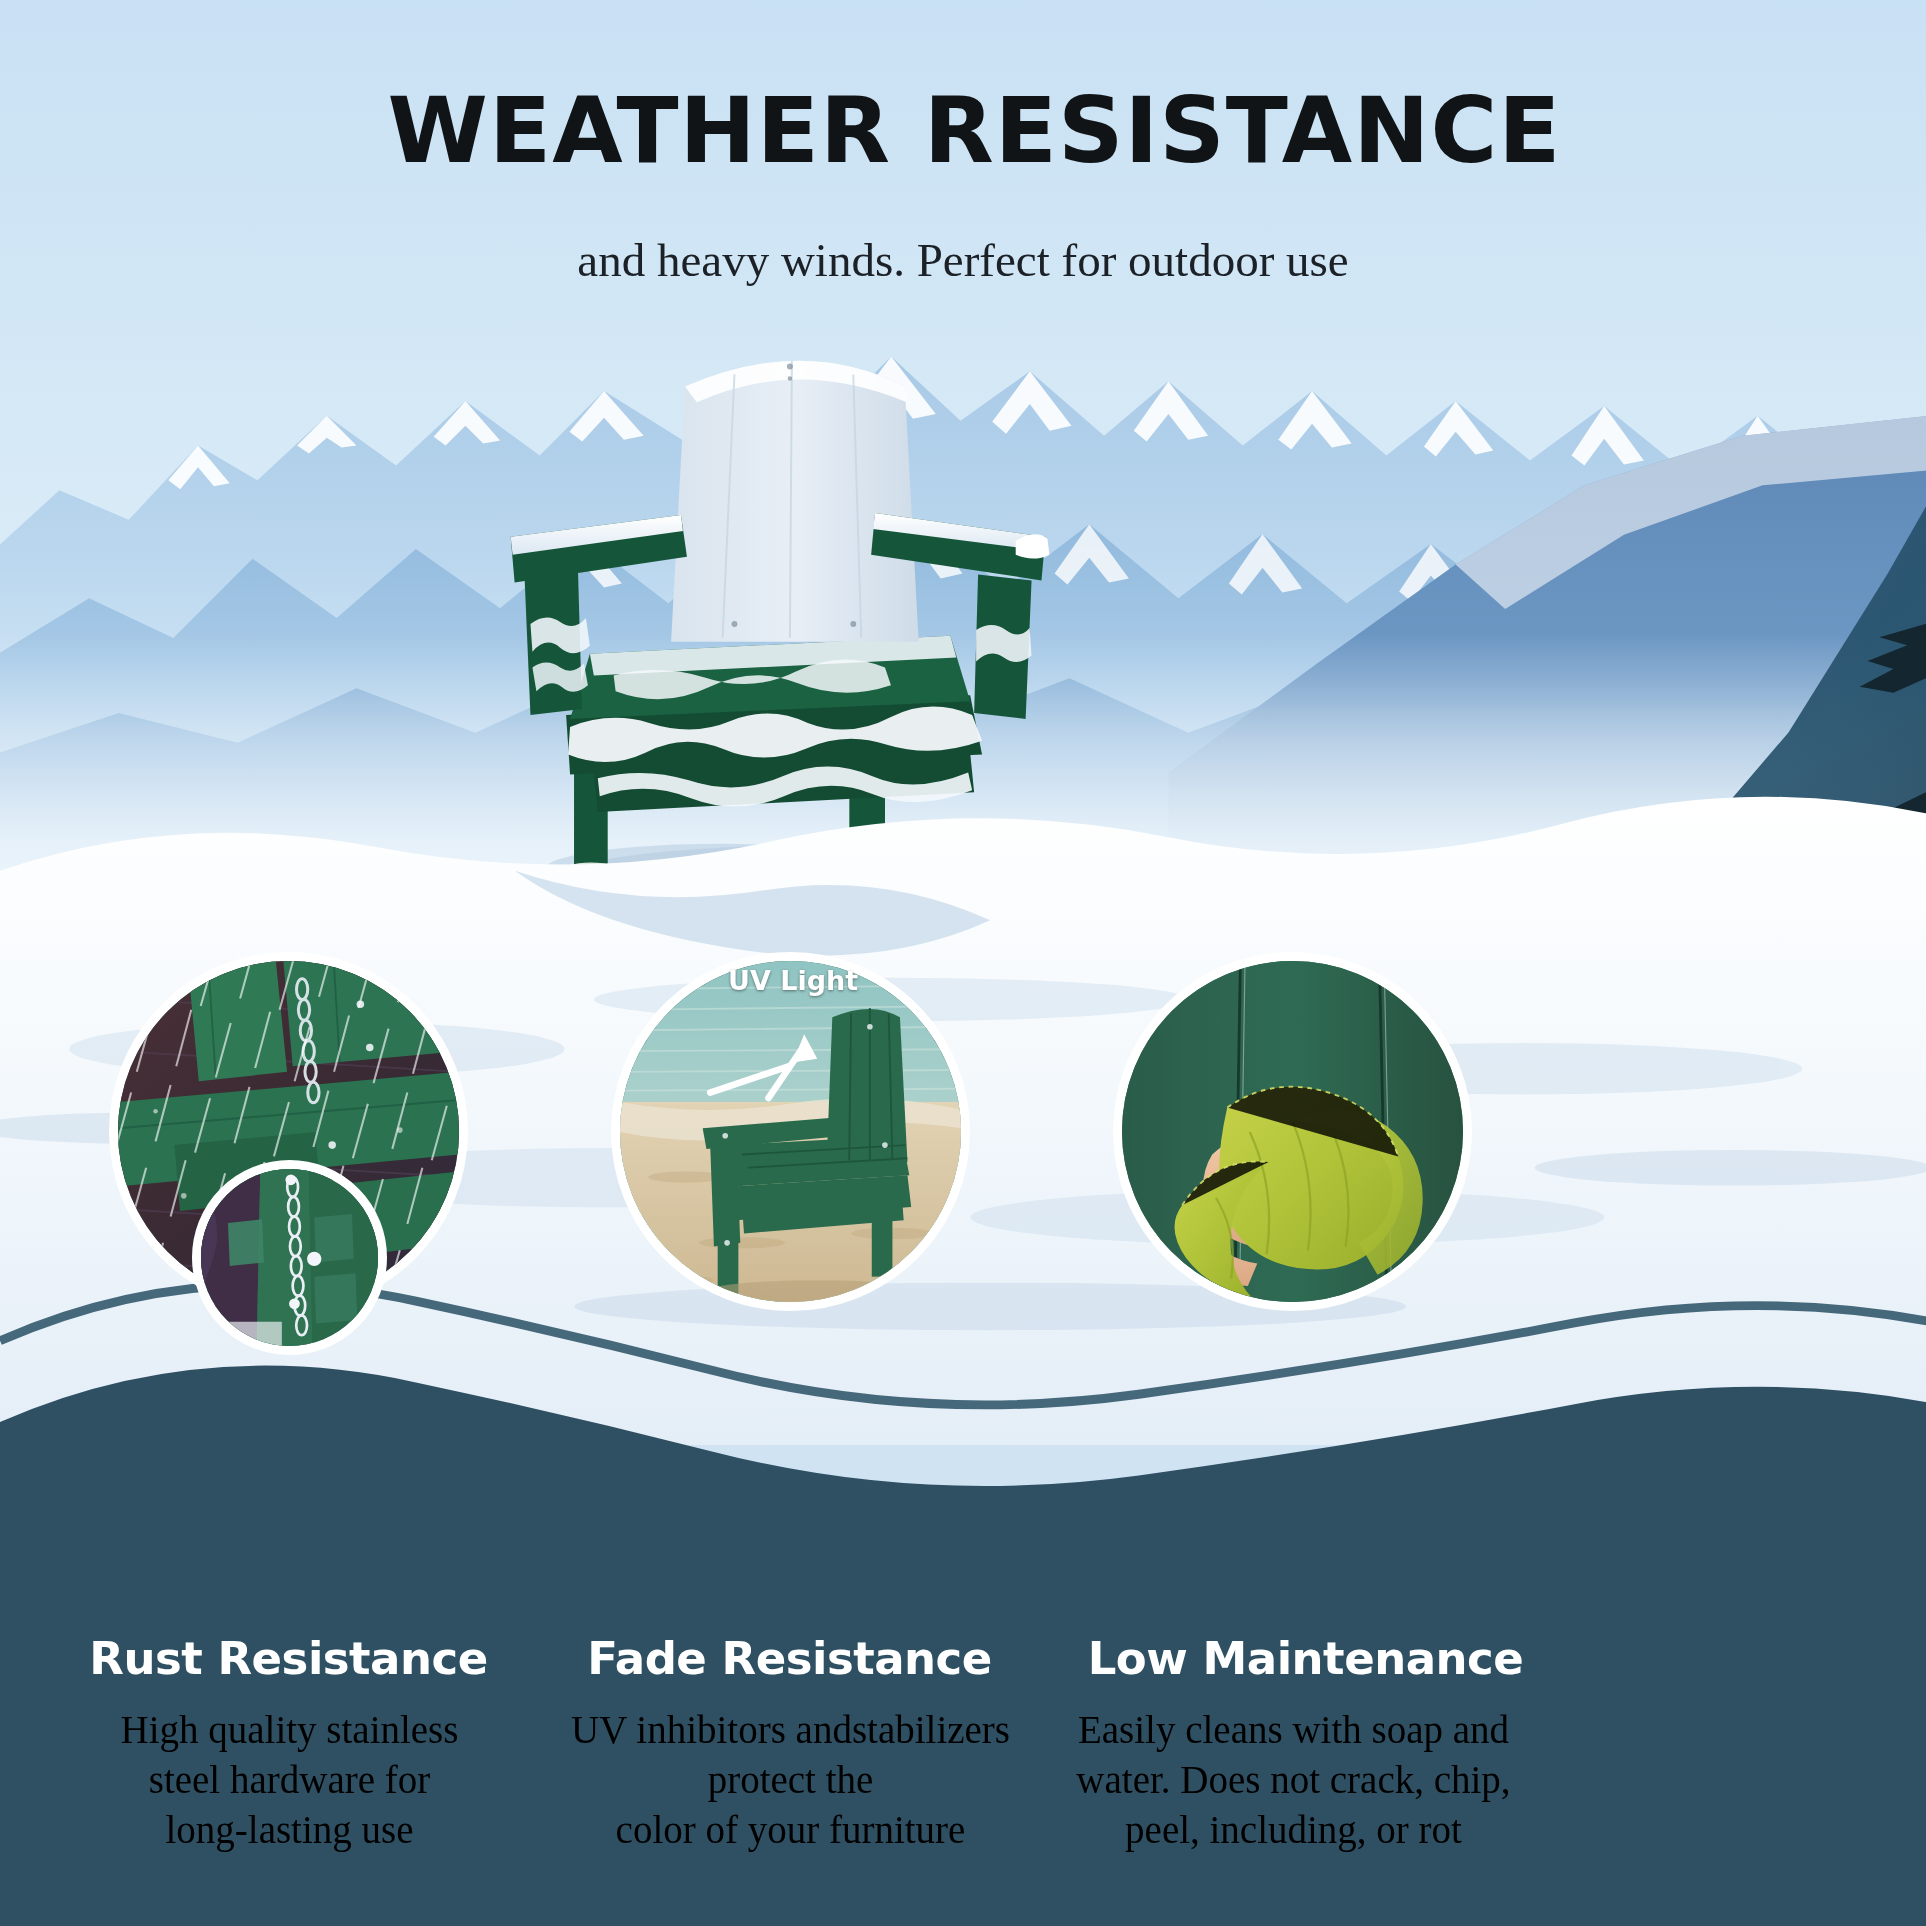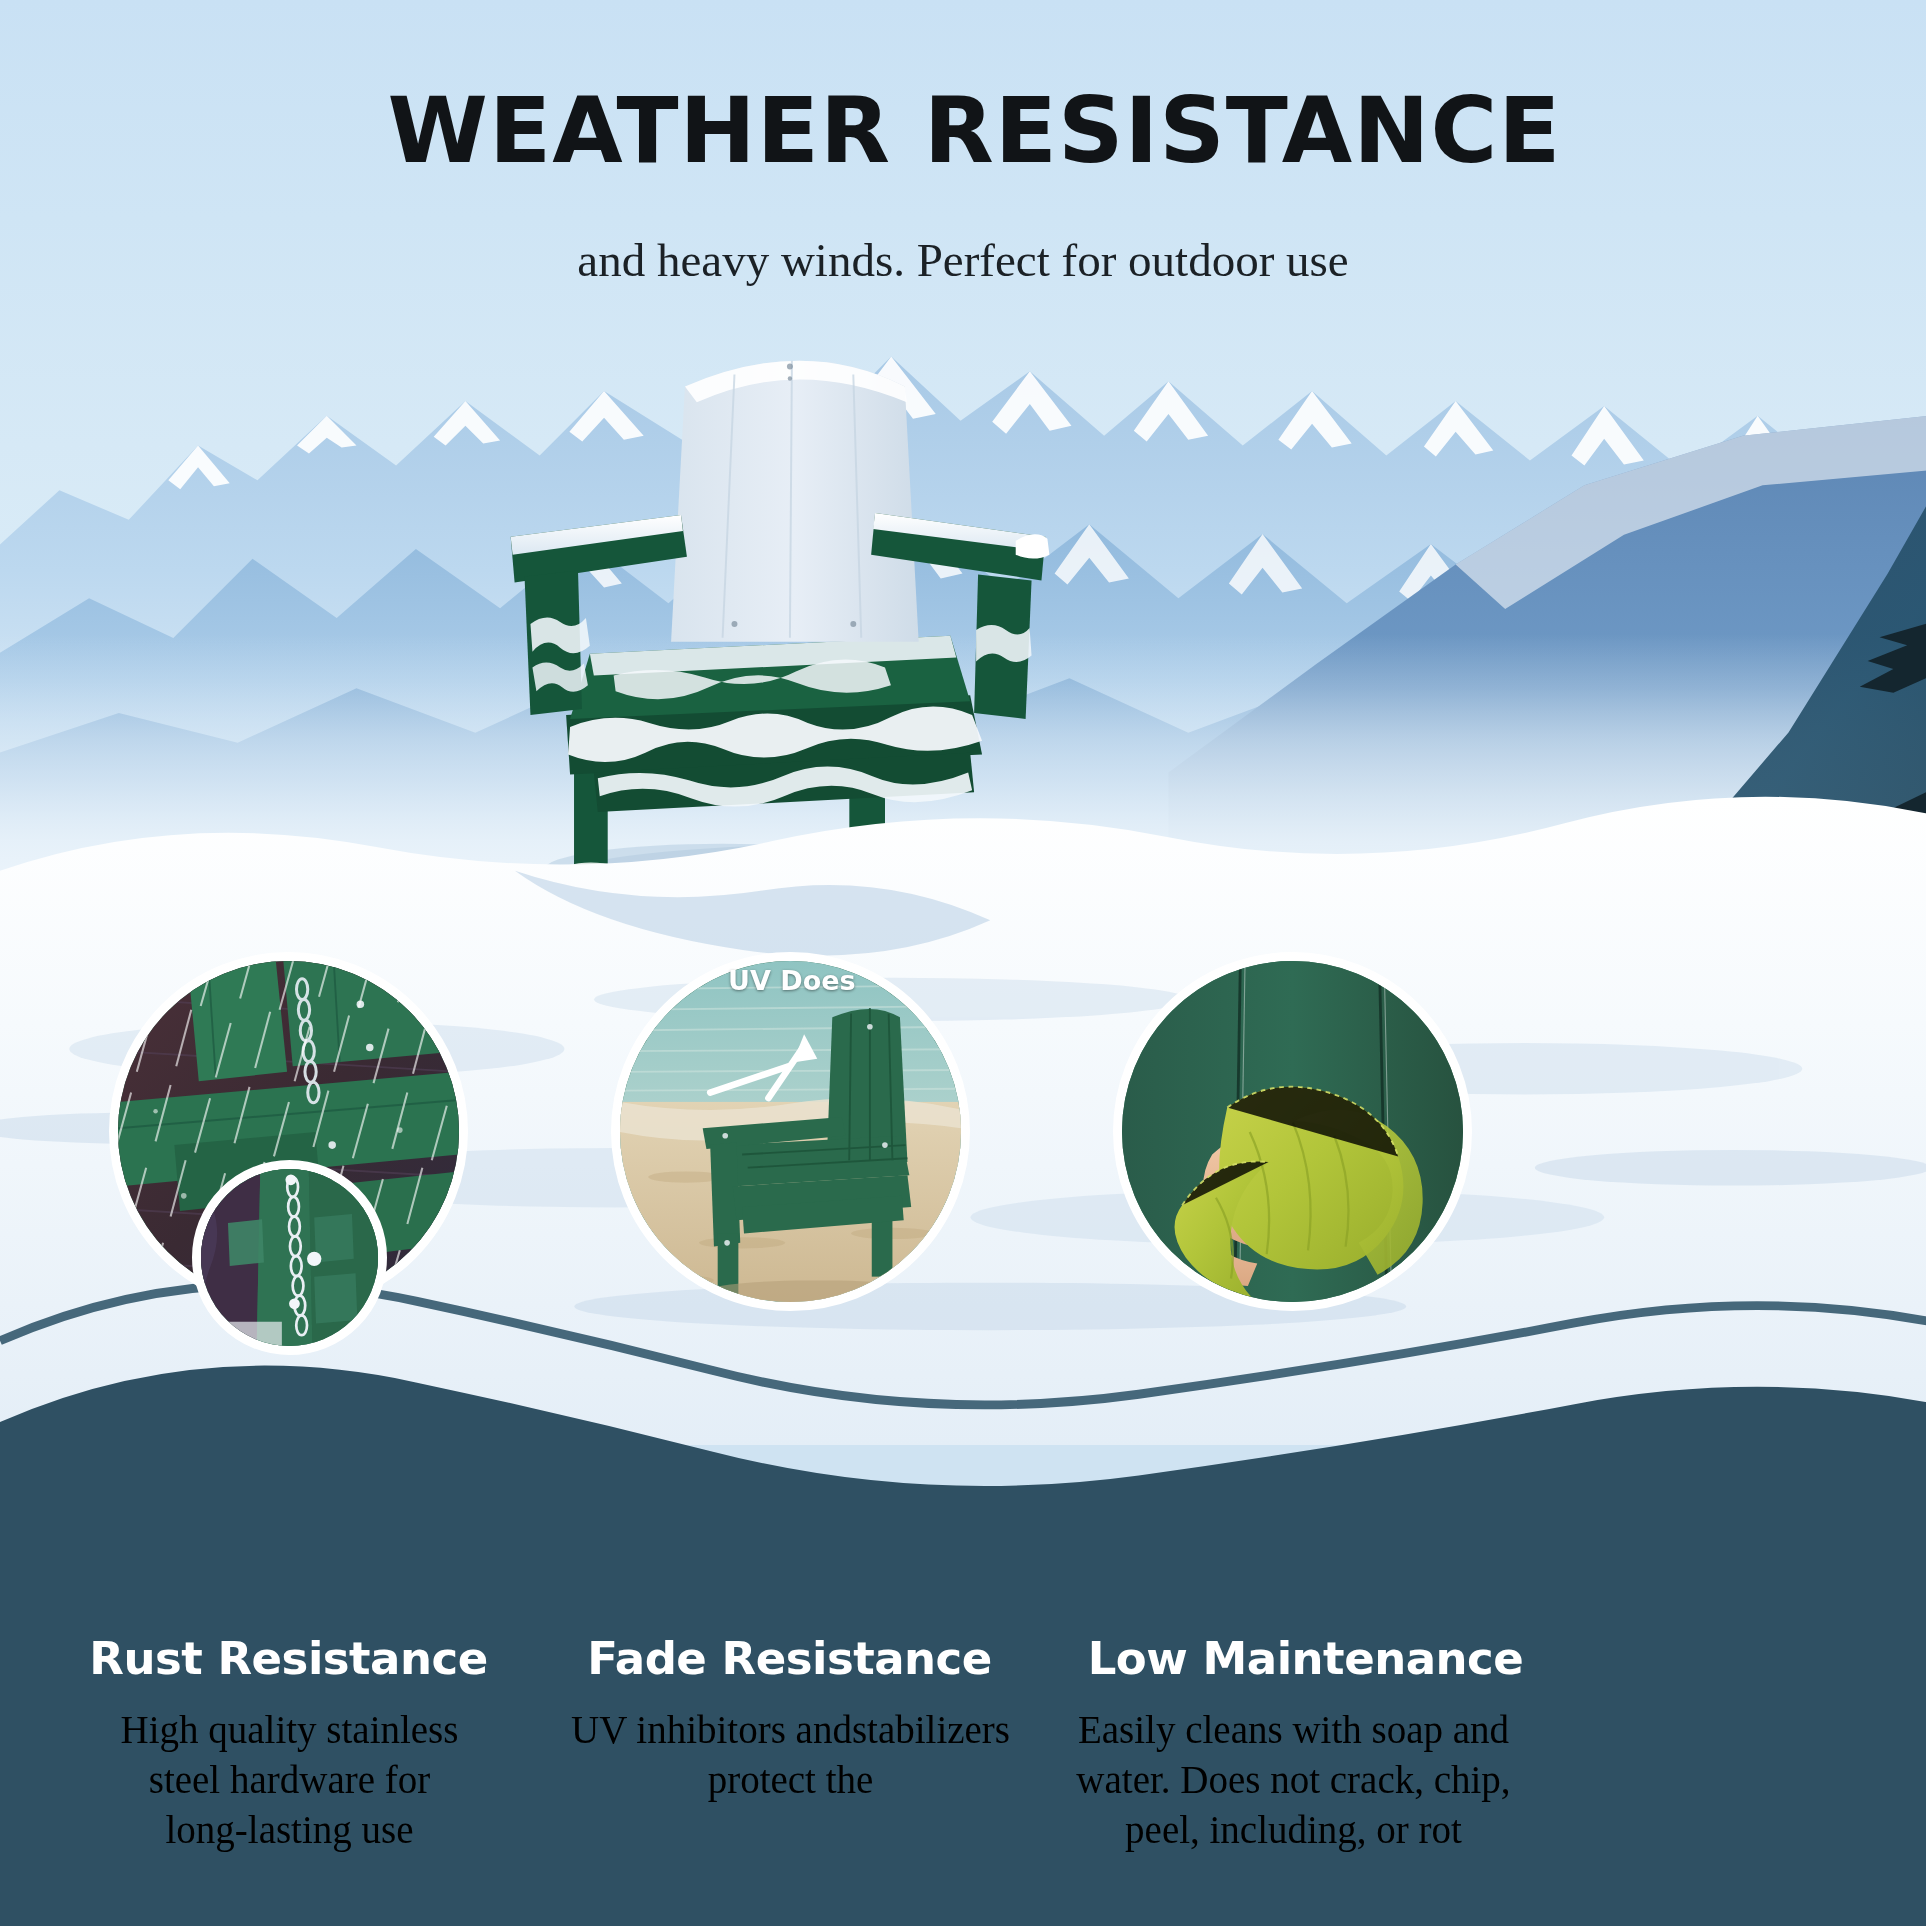--- a/index.html
+++ b/index.html
@@ -532,21 +532,21 @@
       <ellipse cx="210" cy="352" rx="120" ry="12" fill="#b49f78" opacity=".55"></ellipse>
 
       <g stroke="#ffffff" stroke-width="7" fill="none" stroke-linecap="round">
         <line x1="96" y1="140" x2="180" y2="112"></line>
         <line x1="158" y1="146" x2="196" y2="90"></line>
       </g>
       <path d="M196,78 l14,26 l-26,4 Z" fill="#ffffff"></path>
     </svg>
   </div>
 
-  <div class="uv-label" style="left:728px; top:965px;">UV Does</div>
+  <div class="uv-label" style="left:728px; top:965px;">UV Light</div>
 
   <div class="circle" style="left:1113px; top:952px; width:359px; height:359px;">
     <svg class="circle-inner" viewBox="0 0 363 363" preserveAspectRatio="none">
       <defs>
         <linearGradient id="gPanel" x1="0" y1="0" x2="1" y2="0">
           <stop offset="0%" stop-color="#2a5c4a"></stop>
           <stop offset="50%" stop-color="#2f6b54"></stop>
           <stop offset="100%" stop-color="#27523f"></stop>
         </linearGradient>
         <linearGradient id="gCloth" x1="0" y1="0" x2="1" y2="1">
@@ -608,20 +608,21 @@
   <div class="card-body" style="left:44px; top:1705px; width:491px;">
     <div>High quality stainless</div>
     <div>steel hardware for</div>
     <div>long-lasting use</div>
   </div>
 
   <div class="card-title" style="left:564px; top:1632px; width:451px;">Fade Resistance</div>
   <div class="card-body" style="left:545px; top:1705px; width:491px;text-align:center;">
     <div>UV inhibitors andstabilizers</div>
     <div>protect the</div>
+    <div>color of your furniture</div>
   </div>
 
   <div class="card-title" style="left:1080px; top:1632px; width:451px;">Low Maintenance</div>
   <div class="card-body" style="left:1030px; top:1705px; width:527px;">
     <div>Easily cleans with soap and</div>
     <div>water. Does not crack, chip,</div>
     <div>peel, including, or rot</div>
   </div>
 
 </div>

